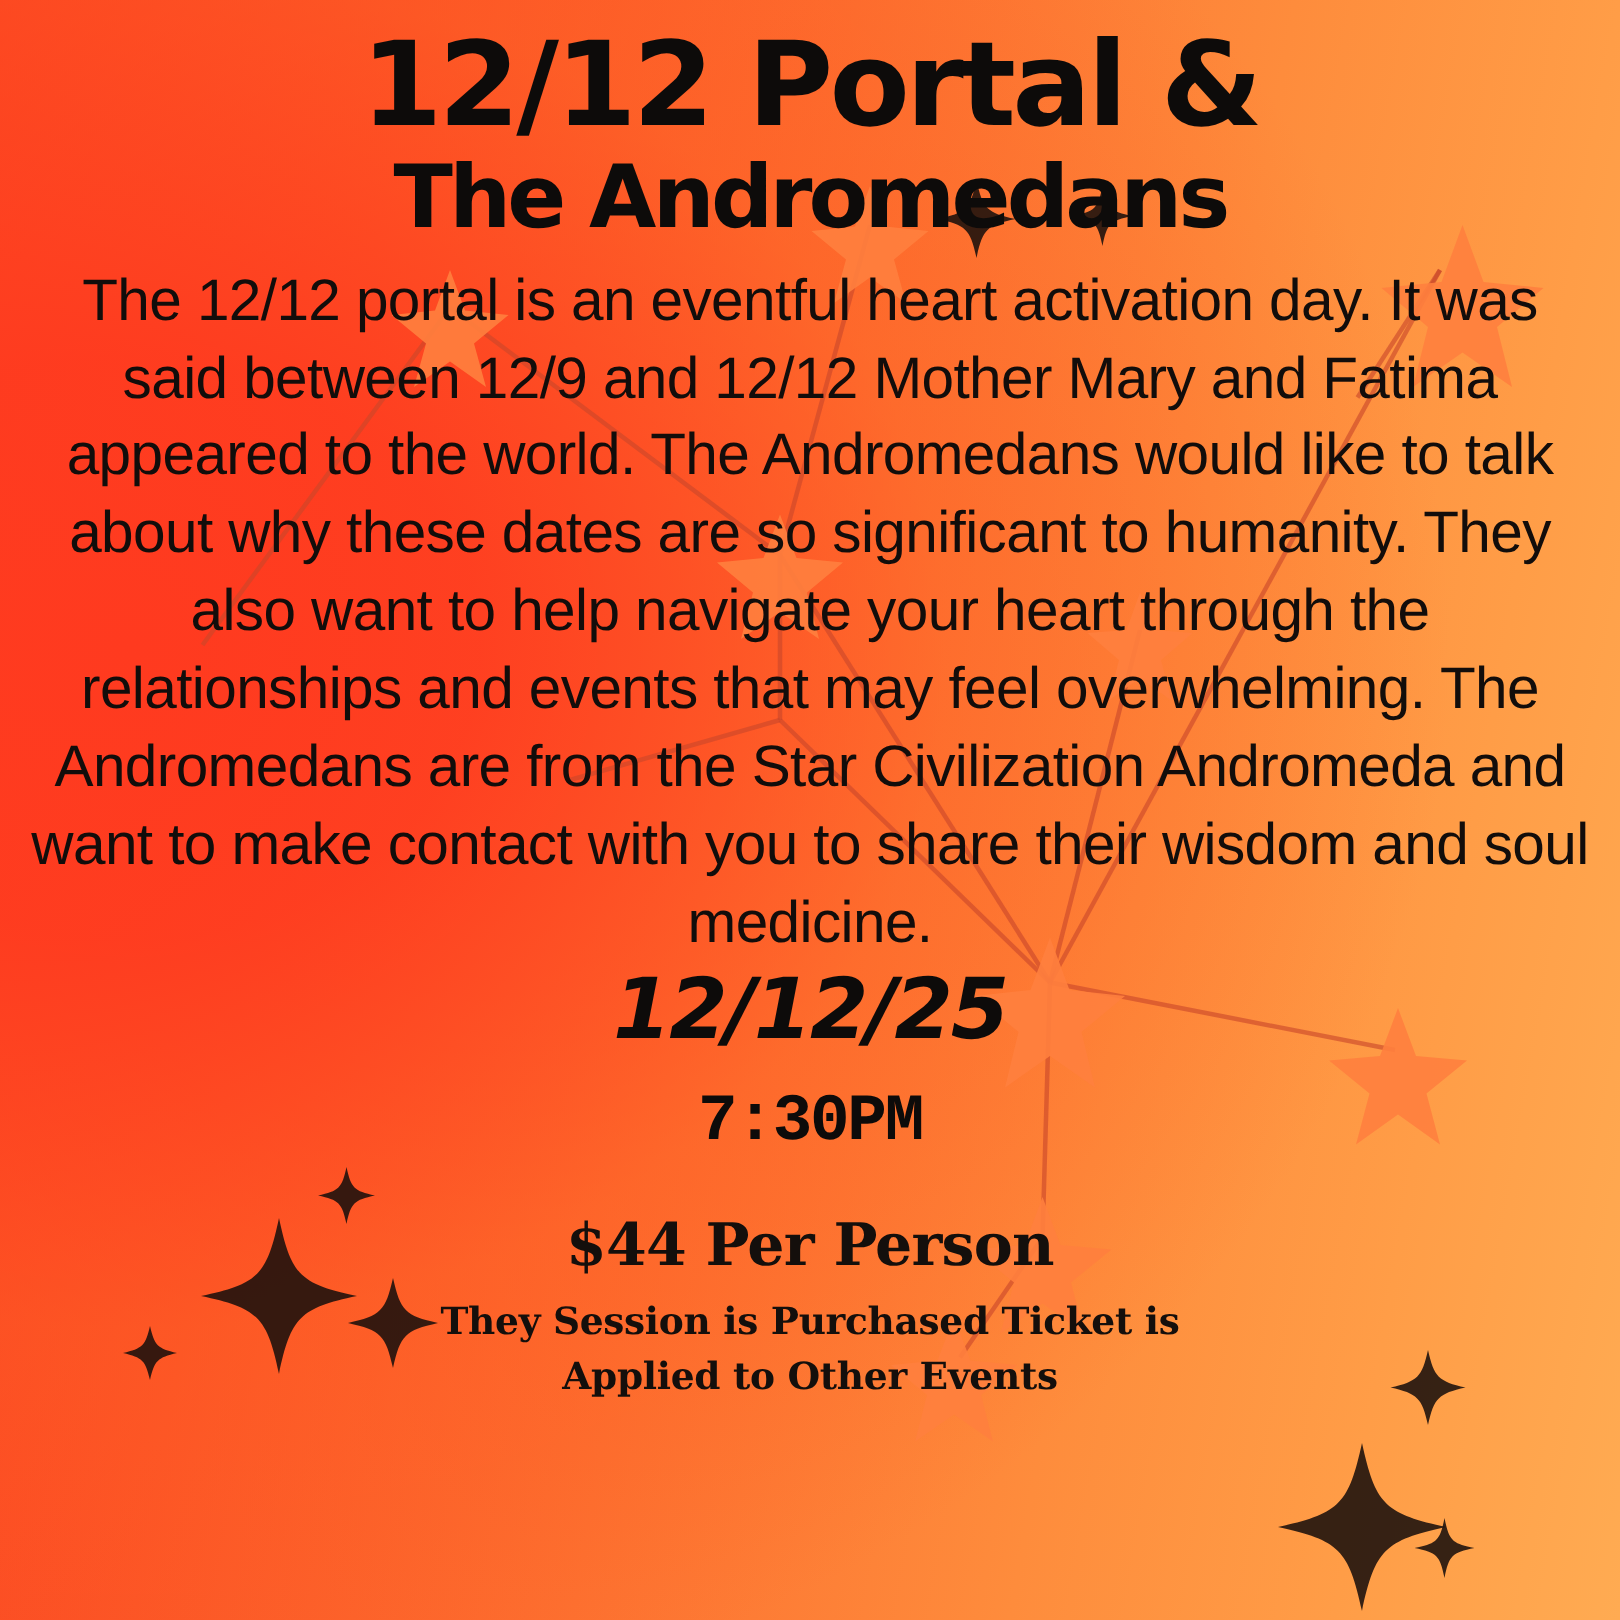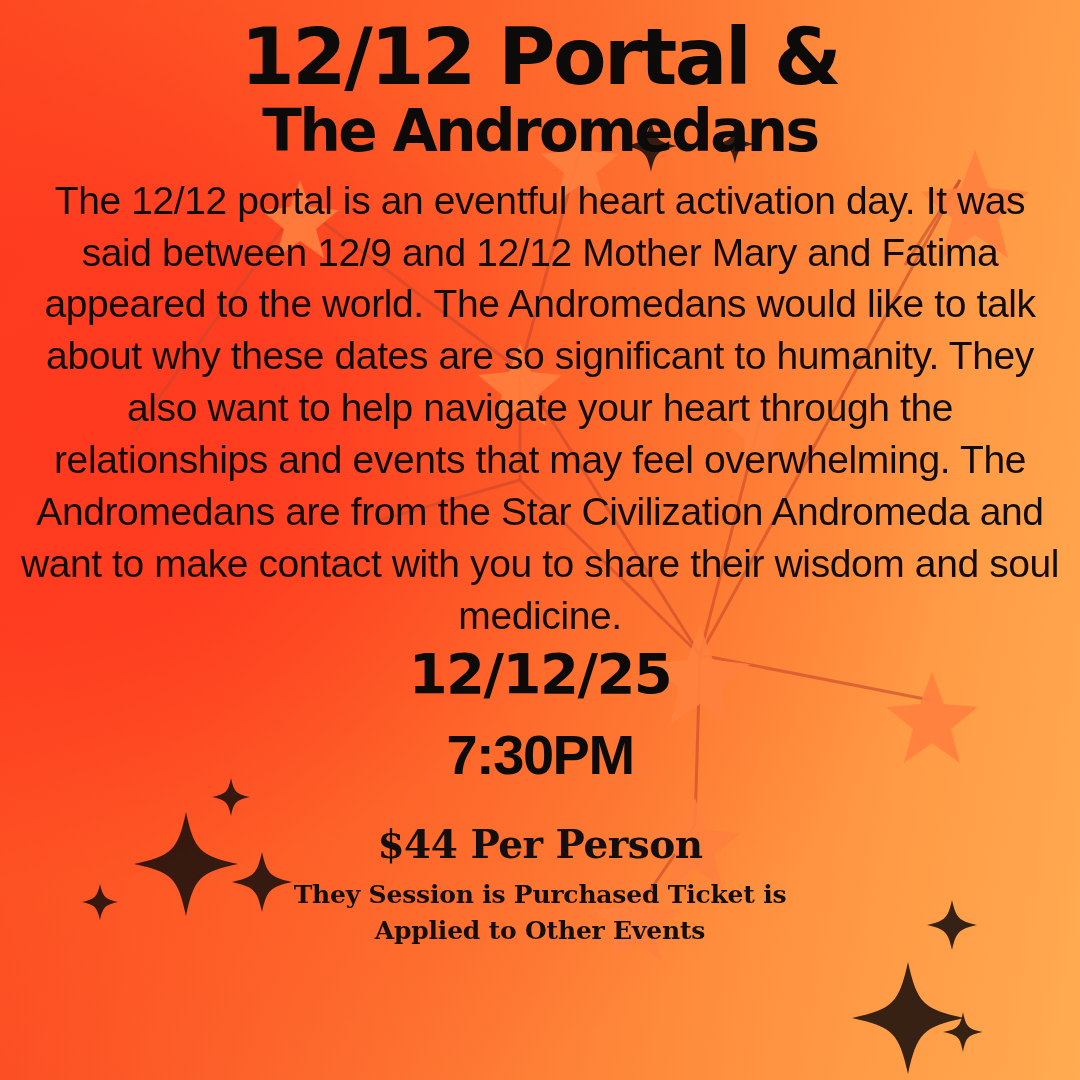--- a/index.html
+++ b/index.html
@@ -70,26 +70,27 @@
 
   .date {
     color: #0d0b0a;
     font-family: "DejaVu Sans", sans-serif;
     font-weight: 700;
     font-size: 56px;
     letter-spacing: -1.5px;
     line-height: 1.12;
     text-align: center;
     margin-top: 2px;
+    font-style: italic;
   }
   .time {
     color: #0d0b0a;
-    font-family: Liberation Sans, sans-serif;
+    font-family: Liberation Mono, monospace;
     font-weight: 700;
-    font-size: 56px;
+    font-size: 44px;
     letter-spacing: -1.5px;
     line-height: 1.12;
     text-align: center;
     margin-top: 18px;
   }
 
   .price {
     color: #140f0c;
     font-family: "DejaVu Serif", serif;
     font-weight: 700;

